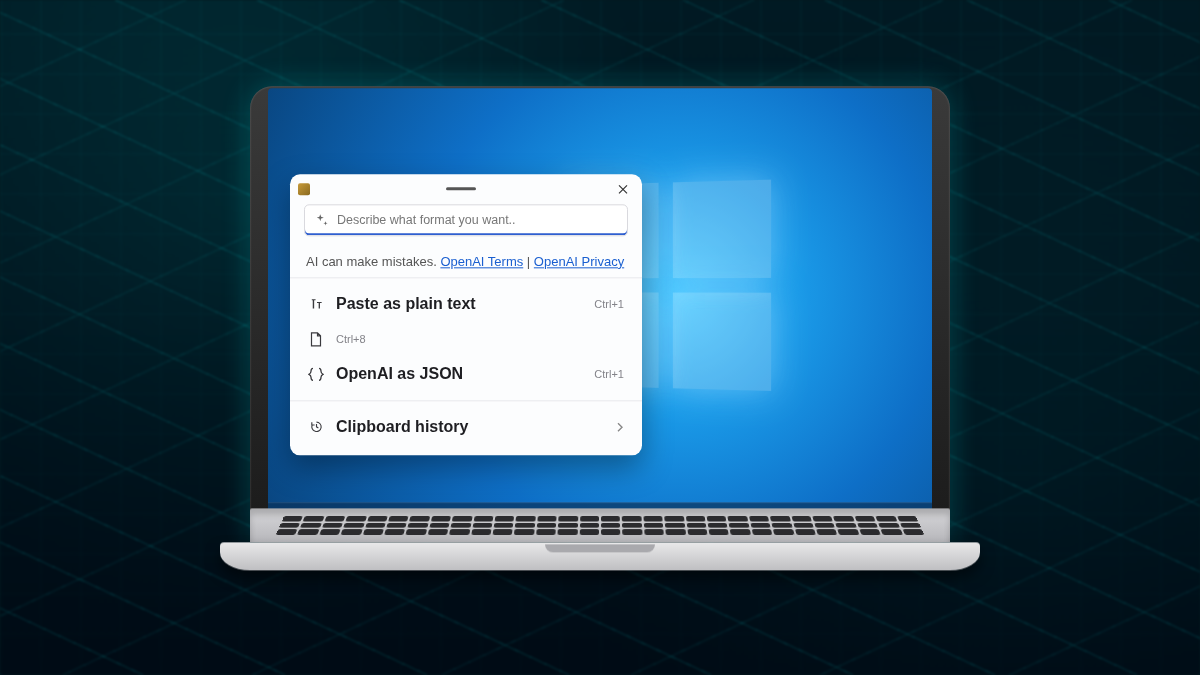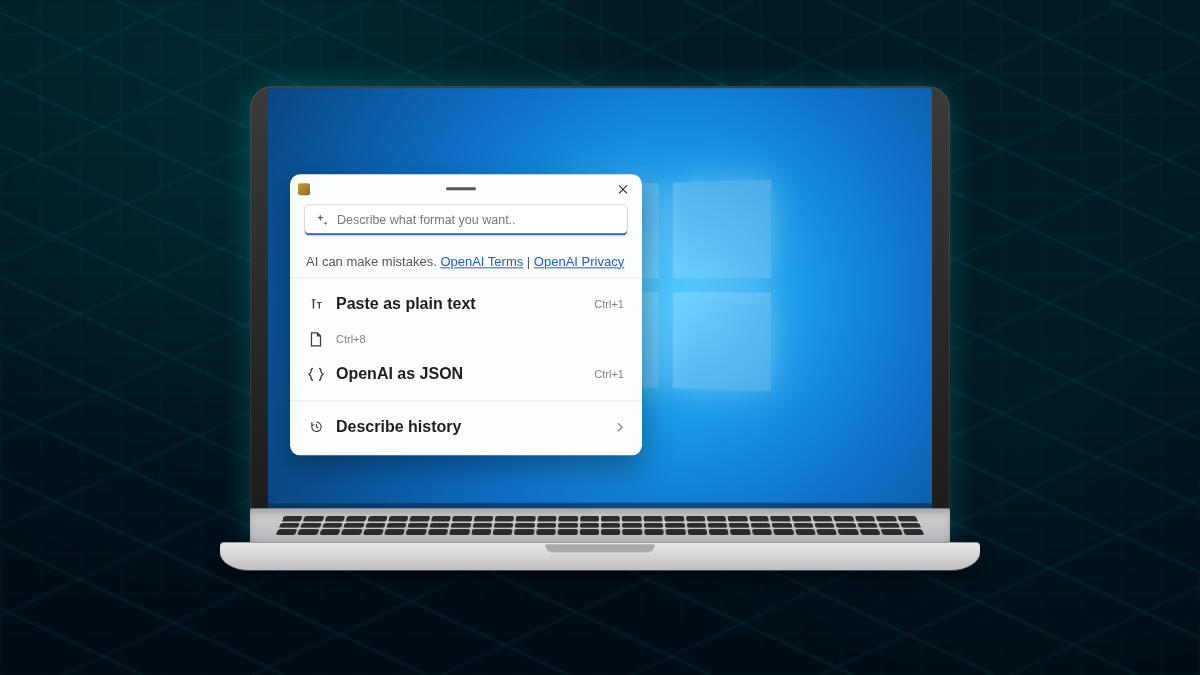--- a/index.html
+++ b/index.html
@@ -205,21 +205,21 @@
           </div>
 
           <div class="sep"></div>
 
           <div class="item">
             <div class="ico">
               <svg width="15" height="15" viewBox="0 0 16 16">
                   <path fill="none" stroke="currentColor" stroke-width="1.2" d="M8 3a5 5 0 1 1-4.6 3M3 3v3h3M8 5v3l2 1.2"></path>
                 </svg>
             </div>
-            <div class="label">Describe history</div>
+            <div class="label">Clipboard history</div>
             <div class="chev">
               <svg width="8" height="10" viewBox="0 0 8 10">
                   <path fill="none" stroke="currentColor" stroke-width="1.4" d="M2 1l4 4-4 4"></path>
                 </svg>
             </div>
           </div>
         </div>
       </div>
 
     </div>

